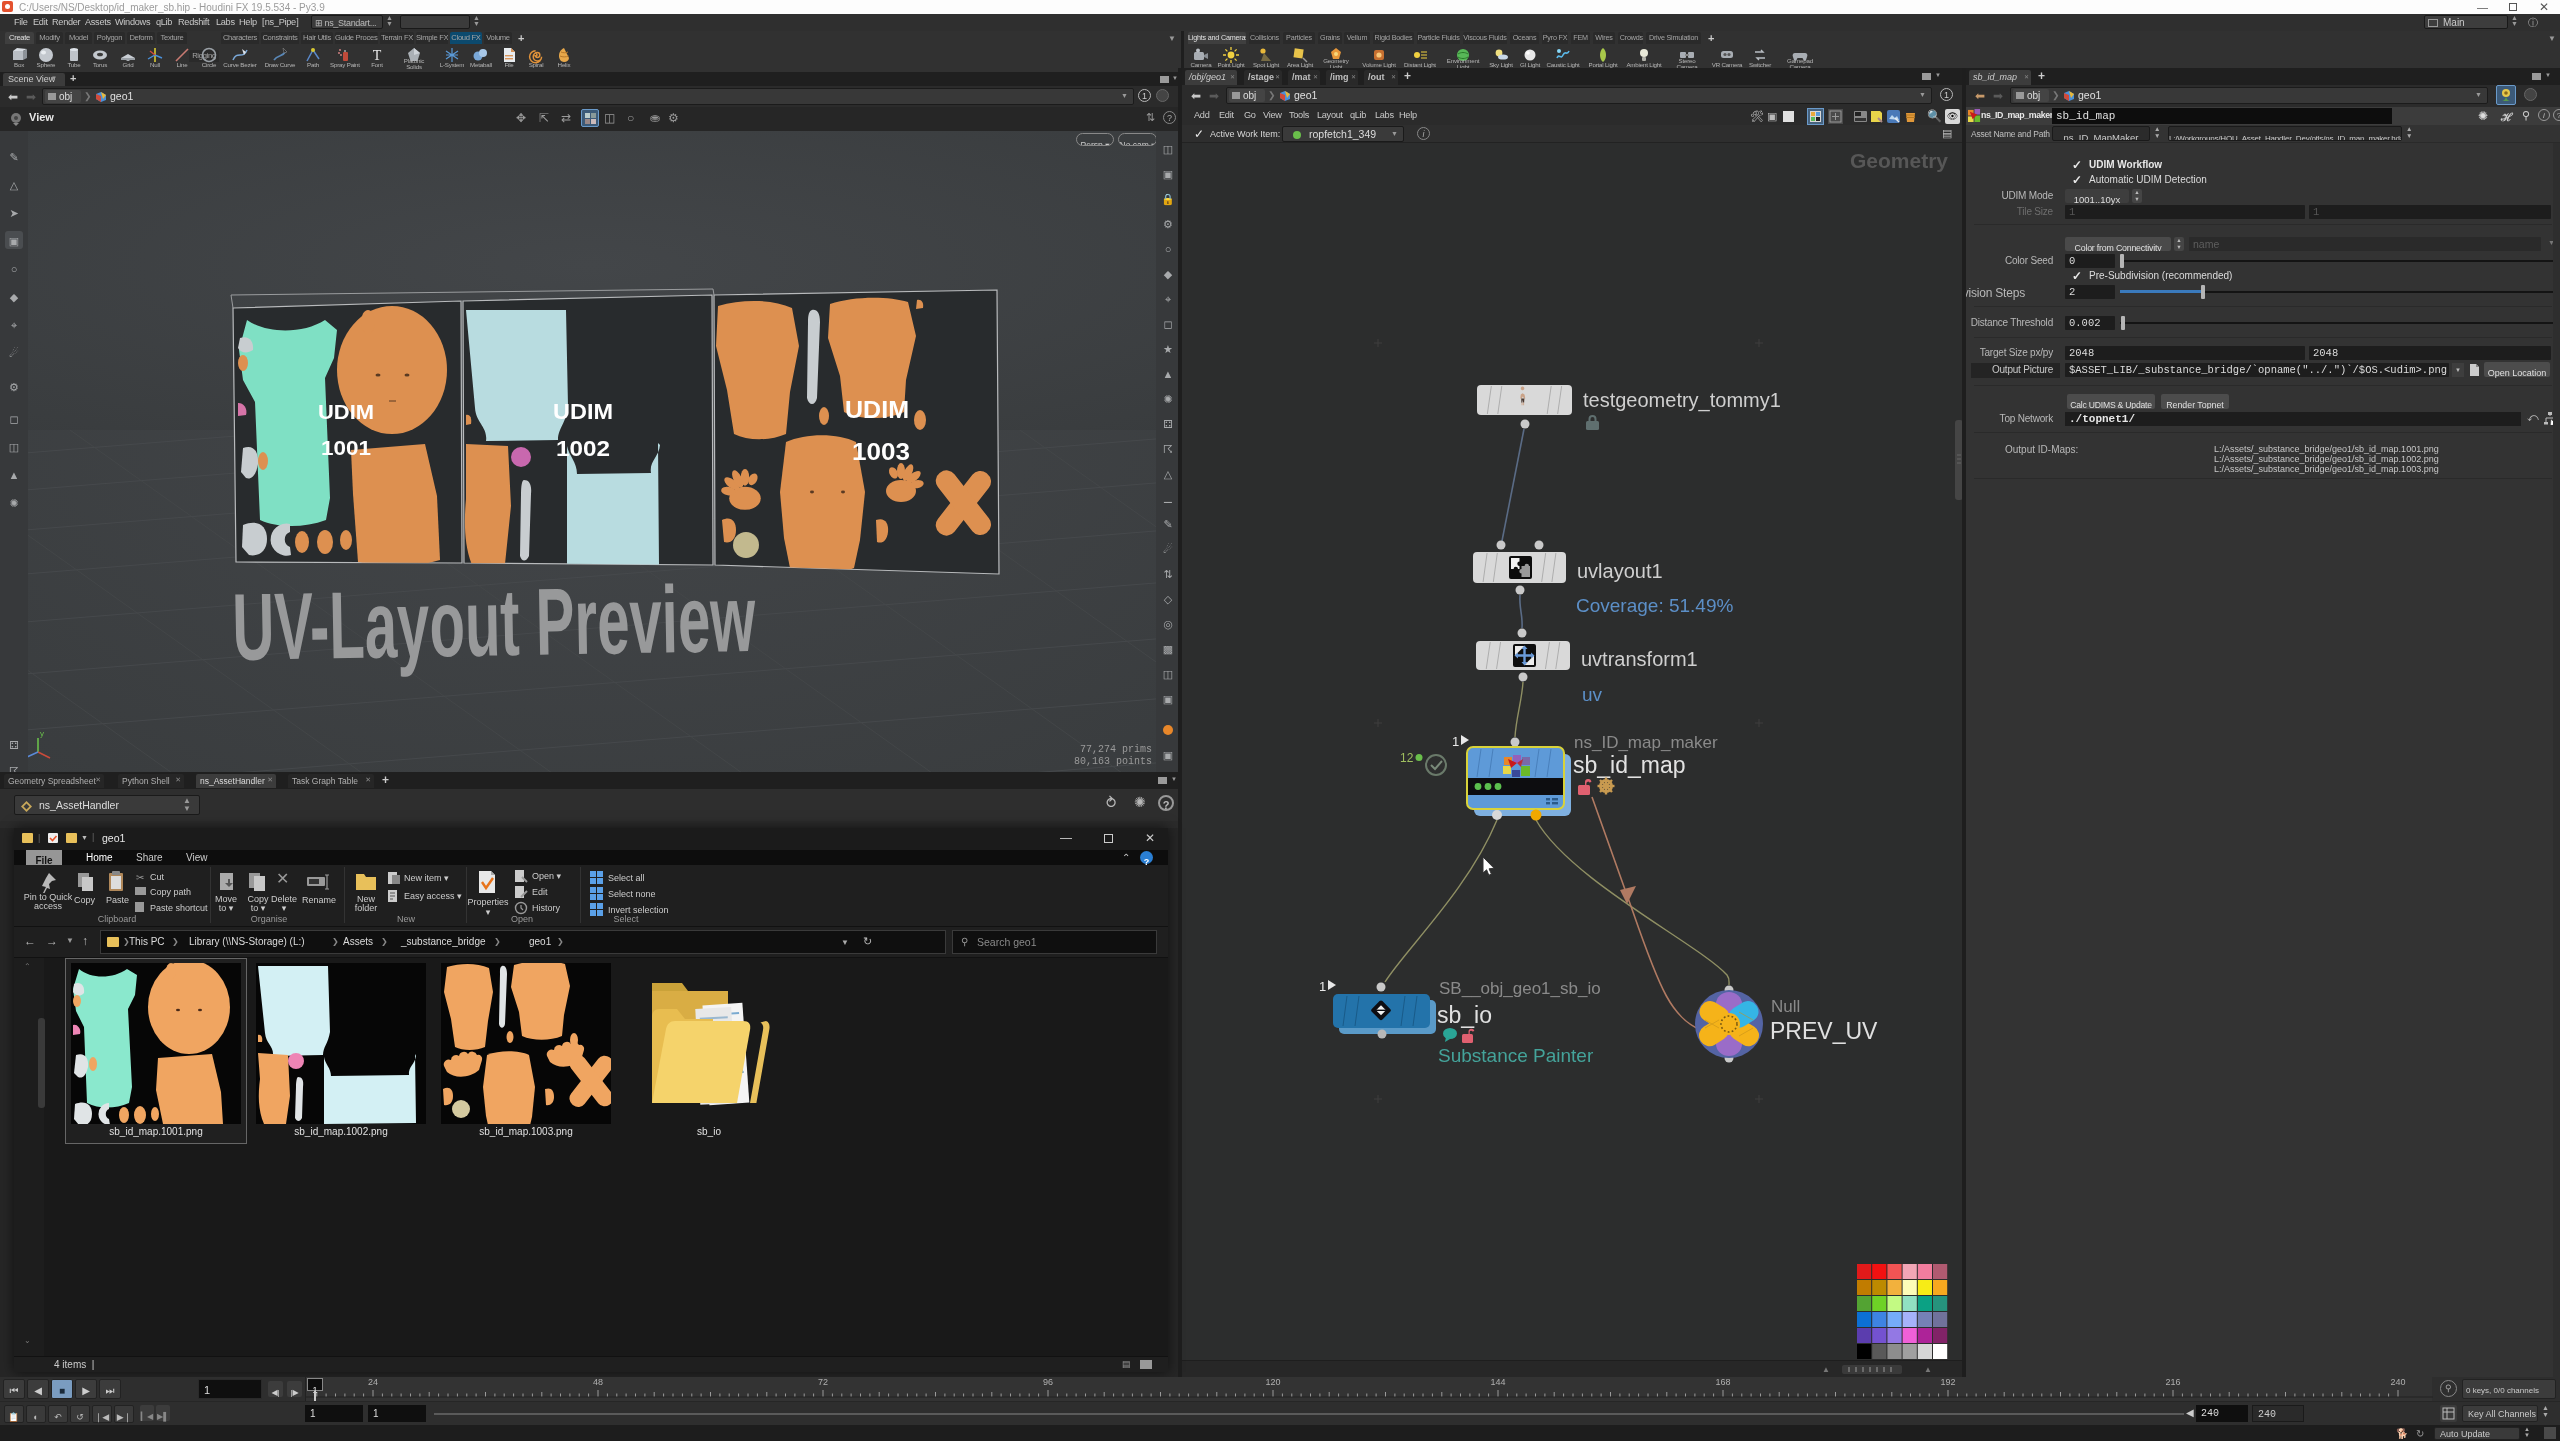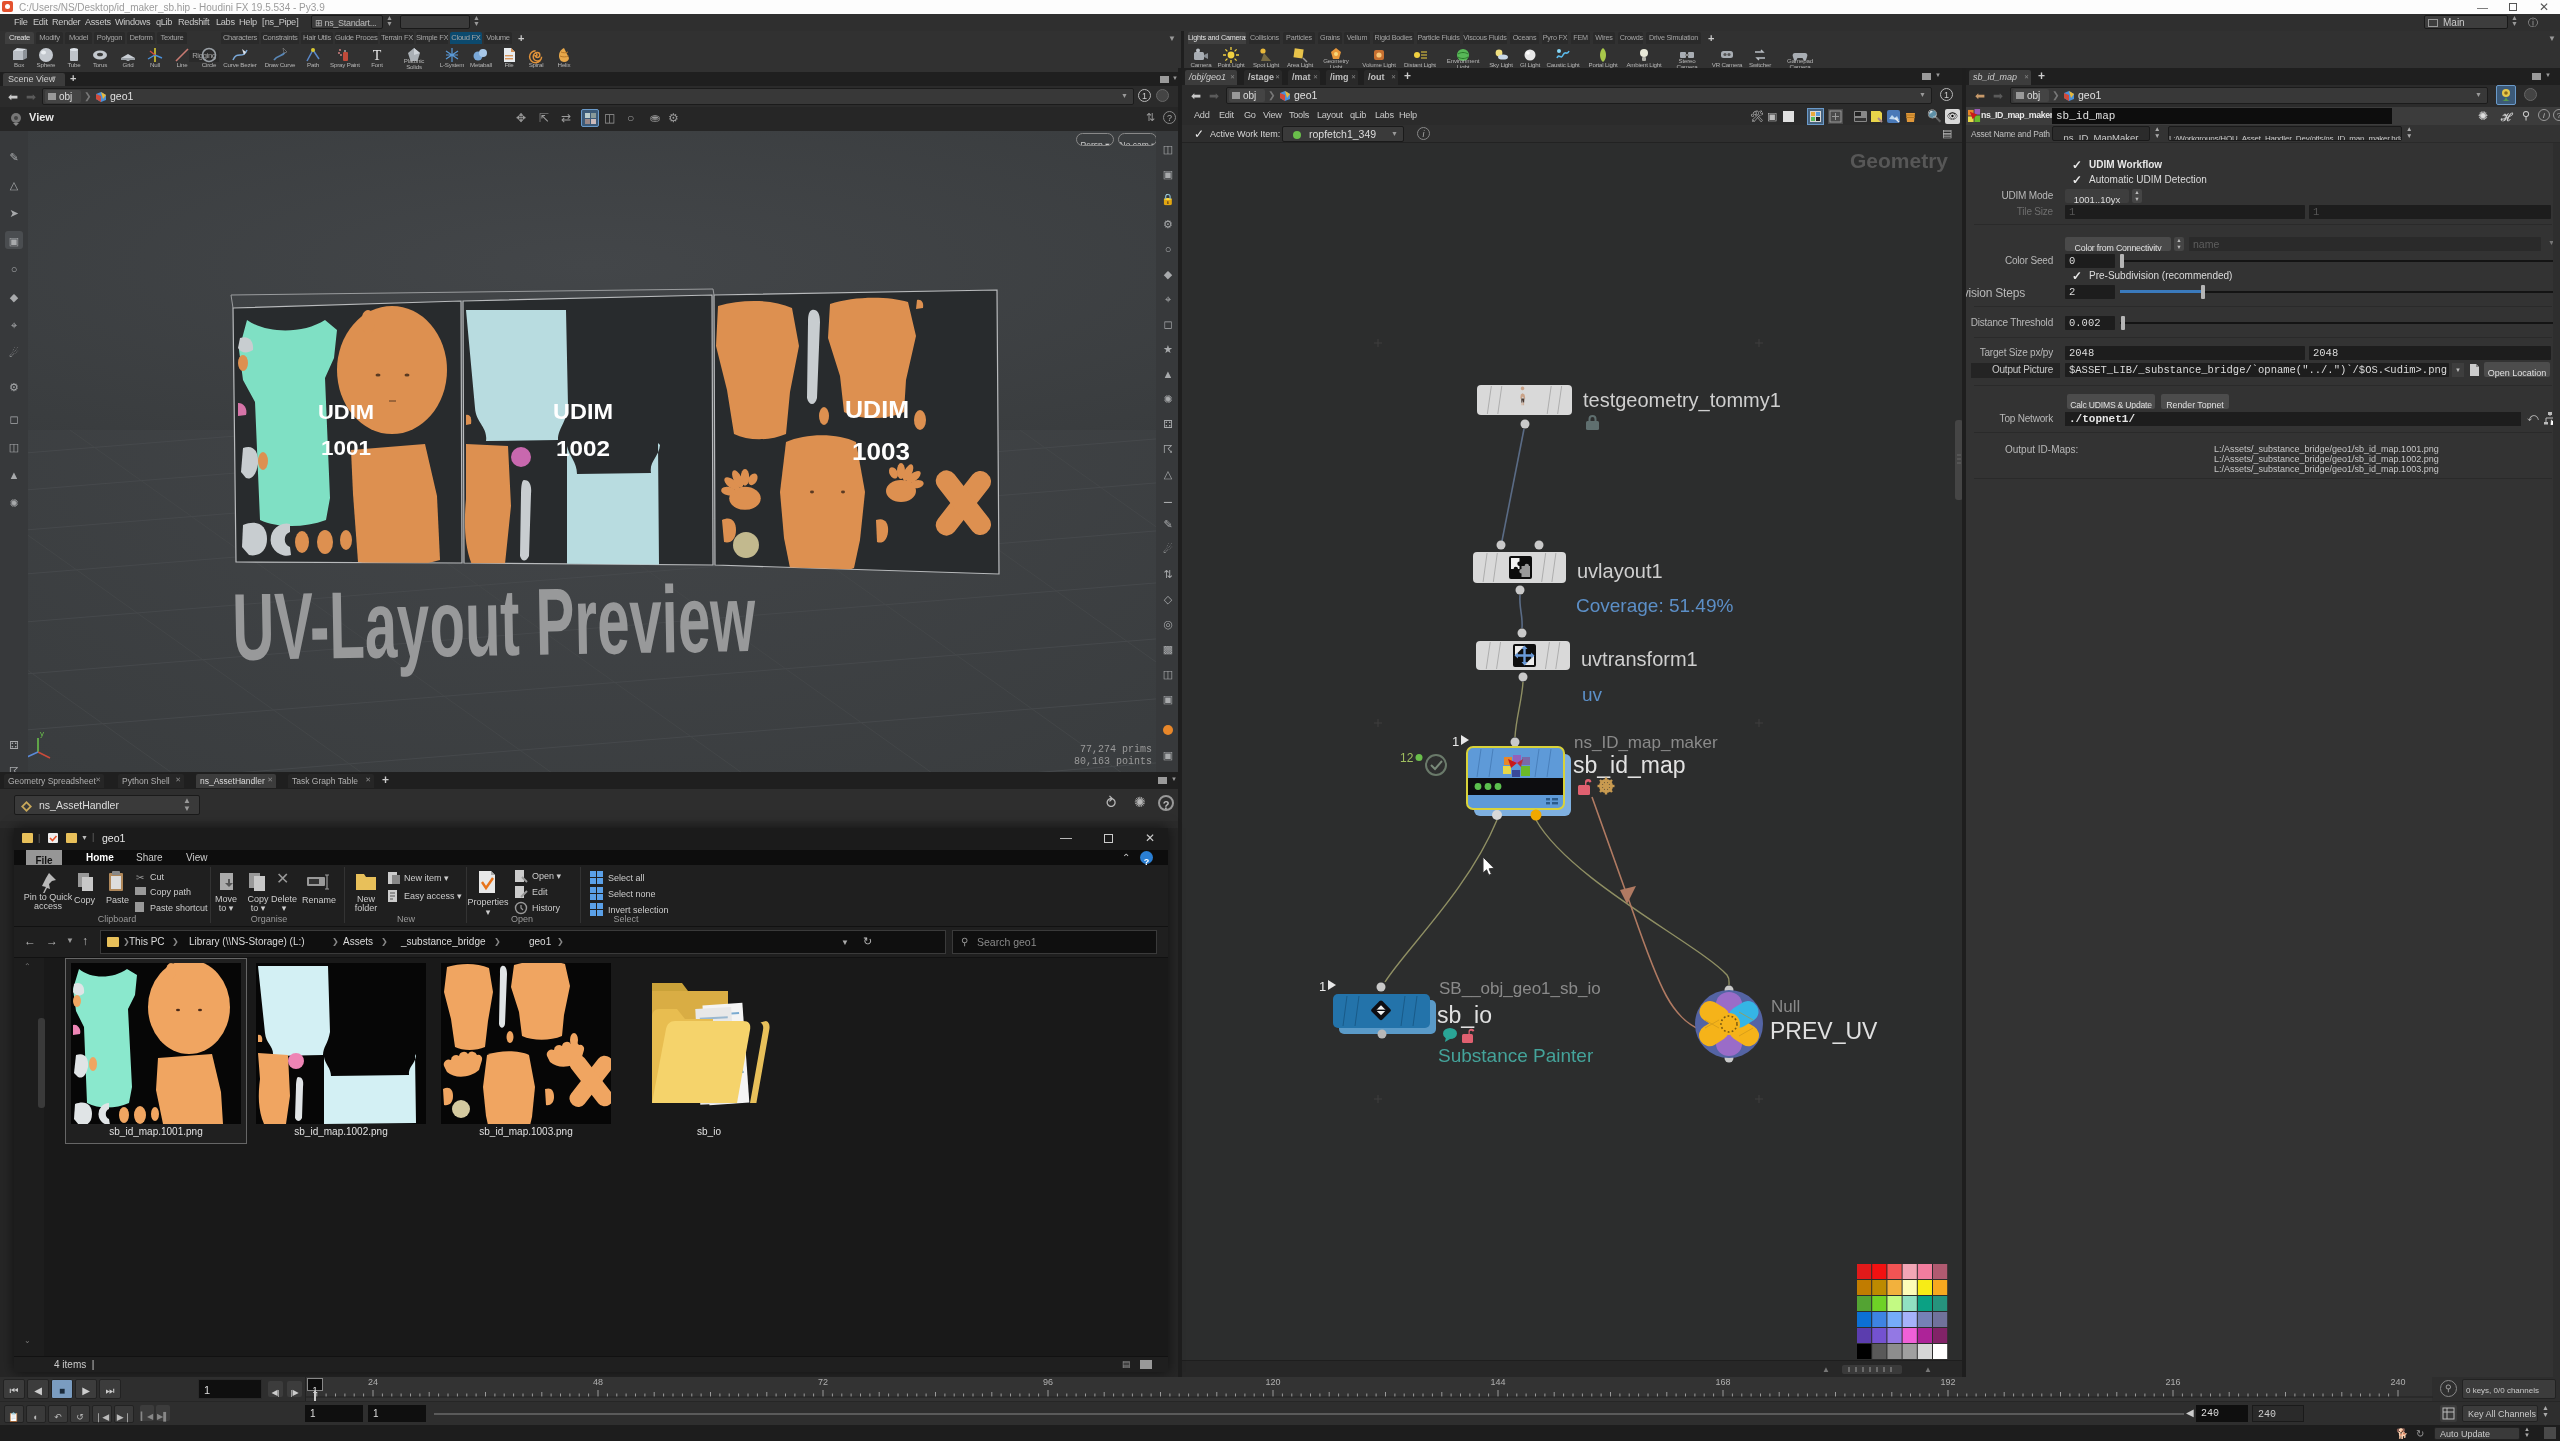--- a/index.html
+++ b/index.html
@@ -1096,21 +1096,21 @@
       <div class="r" style="left:52px;top:5px;width:11px;height:10px;background:#e8c05a;border-radius:1px"></div>
       <div class="tx" style="left:67px;top:6px;font-size:7px;color:#bbb">▼</div>
       <div class="tx" style="left:78px;top:4px;font-size:9px;color:#666">|</div>
       <div class="tx" style="left:88px;top:4px;font-size:10.5px;color:#e8e8e8">geo1</div>
       <div class="tx" style="left:1046px;top:3px;font-size:12px;color:#ccc">—</div>
       <div class="r" style="left:1090px;top:6px;width:9px;height:9px;border:1px solid #ccc"></div>
       <div class="tx" style="left:1131px;top:3px;font-size:12px;color:#ccc">✕</div>
     </div>
     <div class="r" style="left:0;top:22px;width:1154px;height:15px;background:#0d0d0d">
       <div class="r" style="left:12px;top:0;width:36px;height:15px;background:#969696;text-align:center"><span style="font-size:10px;color:#111;line-height:15px;font-weight:bold">File</span></div>
-      <div class="tx" style="left:72px;top:2px;font-size:10px;color:#fff;font-weight:bold">Home</div>
+      <div class="tx" style="left:72px;top:2px;font-size:10px;color:#fff;font-weight:normal">Home</div>
       <div class="tx" style="left:122px;top:2px;font-size:10px;color:#ccc">Share</div>
       <div class="tx" style="left:172px;top:2px;font-size:10px;color:#ccc">View</div>
       <div class="tx" style="left:1108px;top:2px;font-size:10px;color:#ccc">⌃</div>
       <div class="r" style="left:1126px;top:1px;width:13px;height:13px;border-radius:50%;background:#2a7fd4;text-align:center"><span style="font-size:9px;color:#fff;line-height:13px;font-weight:bold">?</span></div>
     </div>
     <div class="r" style="left:0;top:37px;width:1154px;height:62px;background:#1f1f1f;border-bottom:1px solid #111">
       <svg class="r" style="left:22px;top:6px" width="22" height="22" viewBox="0 0 22 22">
         <path d="M13 2l7 7-4 1-3 3 1 5-3-1-3 6-1-1 3-6-4-1 4-8z" fill="#b8b8b8"></path>
       </svg>
       <div class="r" style="left:4px;top:28px;width:60px;text-align:center;font-size:9px;color:#ccc;line-height:9px;position:absolute">Pin to Quick<br>access</div>

